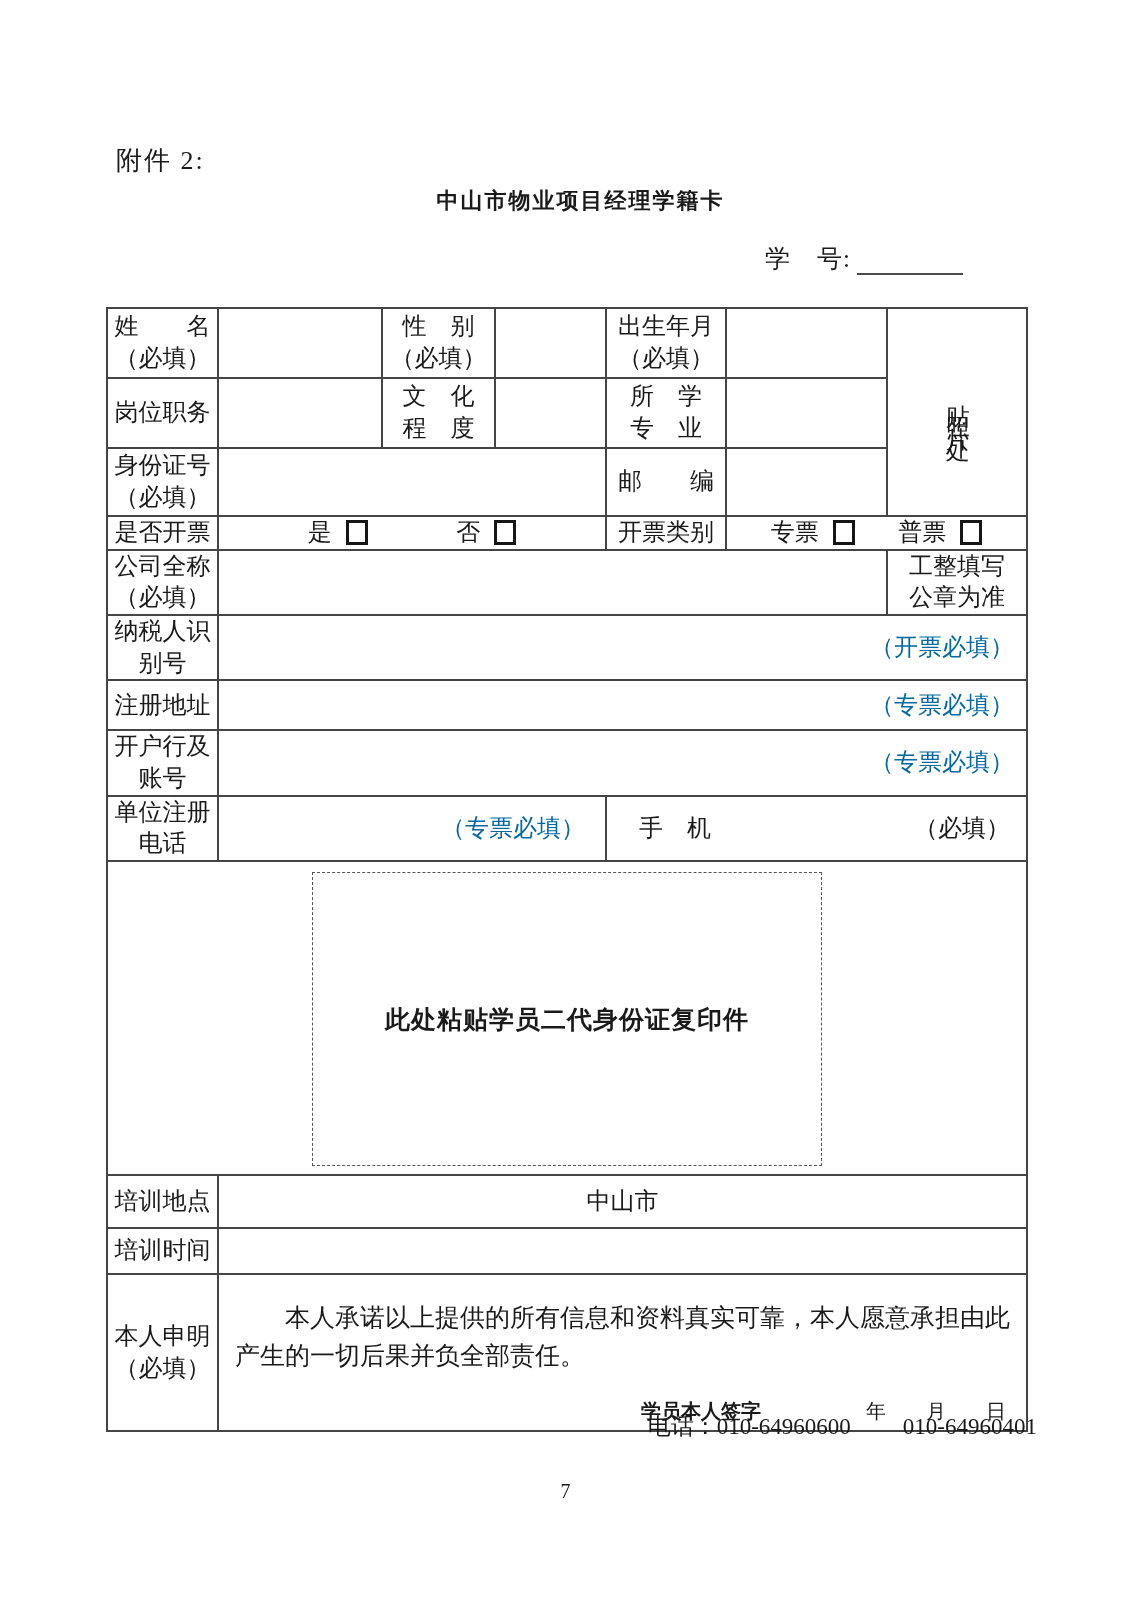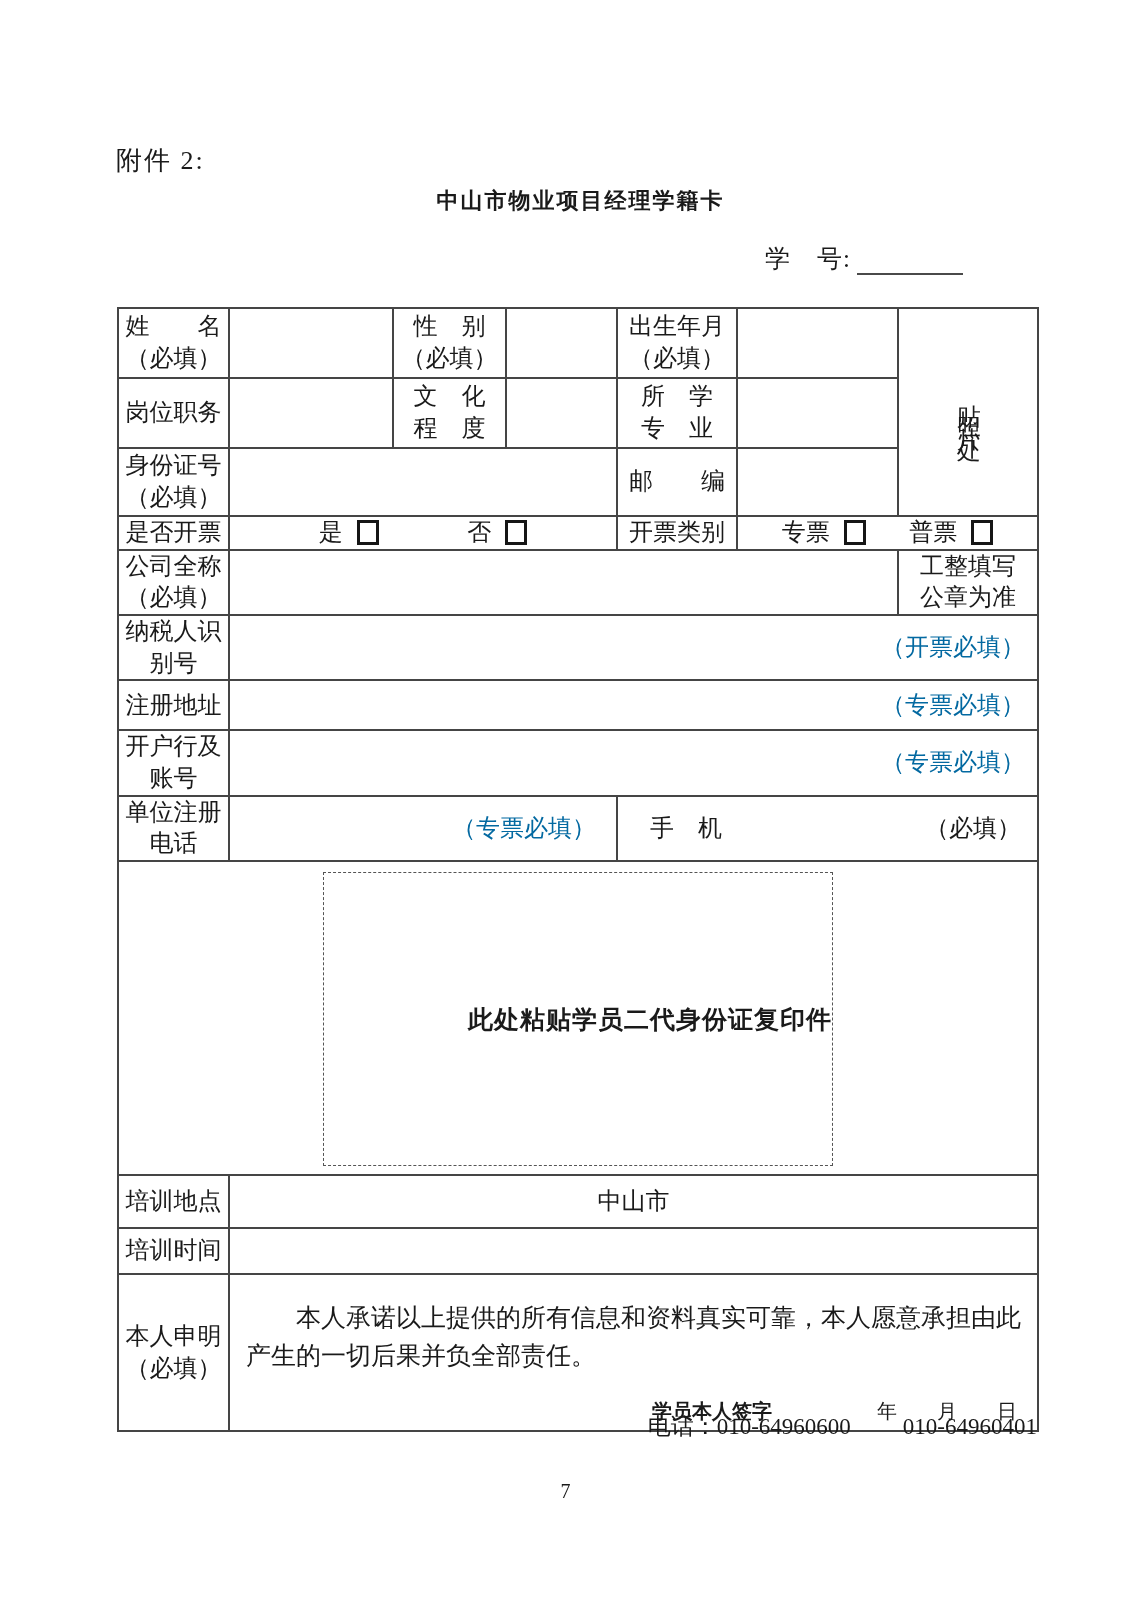--- a/index.html
+++ b/index.html
@@ -12,40 +12,40 @@
     color:#1a1a1a;
     overflow:hidden;
   }
   .attachment{position:absolute;left:116px;top:143px;font-size:26px;letter-spacing:2px;}
   .title{position:absolute;left:15px;top:186px;width:100%;margin:0;text-align:center;
          font-size:22px;font-weight:700;letter-spacing:2px;}
   .student-no{position:absolute;top:242px;right:168px;font-size:25px;letter-spacing:1px;}
   .blank-line{display:inline-block;width:106px;height:24px;border-bottom:2px solid #4a4a4a;
               vertical-align:bottom;margin-left:6px;}
 
-  table.form{position:absolute;left:117px;top:307px;width:920px;
+  table.form{position:absolute;left:106px;top:307px;width:920px;
              border-collapse:collapse;table-layout:fixed;}
   table.form td{border:2px solid #454545;font-size:24px;text-align:center;
                 padding:0;vertical-align:middle;line-height:1.32;}
   .lbl div{white-space:nowrap;}
   .blank-cell{background:#fff;}
   .note-red{color:#0369a1;text-align:right !important;border-radius:12px;}
   .note-red .inner{padding-right:12px;}
   .vert-label{writing-mode:vertical-rl;letter-spacing:11px;font-size:24px;
               display:inline-block;margin:0 auto;}
   .cb-row{display:flex;justify-content:space-evenly;align-items:center;}
   .cb{display:inline-block;width:16px;height:19px;border:3px solid #161616;
       margin-left:14px;vertical-align:-2px;}
   .cb-group{display:inline-flex;align-items:center;}
   .two-line{line-height:1.35;}
   .mobile-row{display:flex;justify-content:space-between;align-items:center;
               padding:0 16px 0 32px;}
   .photo-cell{vertical-align:top !important;}
   .photo-box{margin:10px auto 0;width:508px;height:292px;border:1px dashed #555;
-             display:flex;align-items:center;justify-content:flex-end;
+             display:flex;align-items:center;justify-content:center;
              font-size:25px;font-weight:700;letter-spacing:1px;}
   .decl-cell{text-align:left !important;vertical-align:top !important;}
   .decl-wrap{padding:16px 10px 6px 16px;margin-top:8px;}
   .decl-text{font-size:25px;line-height:1.5;text-indent:2em;margin:0;}
   .sig-row{display:flex;justify-content:flex-end;gap:105px;padding-right:10px;
            margin-top:24px;font-size:20px;}
   .sig-label{font-weight:700;}
   .footer-phones{position:absolute;left:117px;top:1411px;width:920px;
                  text-align:right;font-size:23px;}
   .footer-phones .p2{margin-left:52px;}

